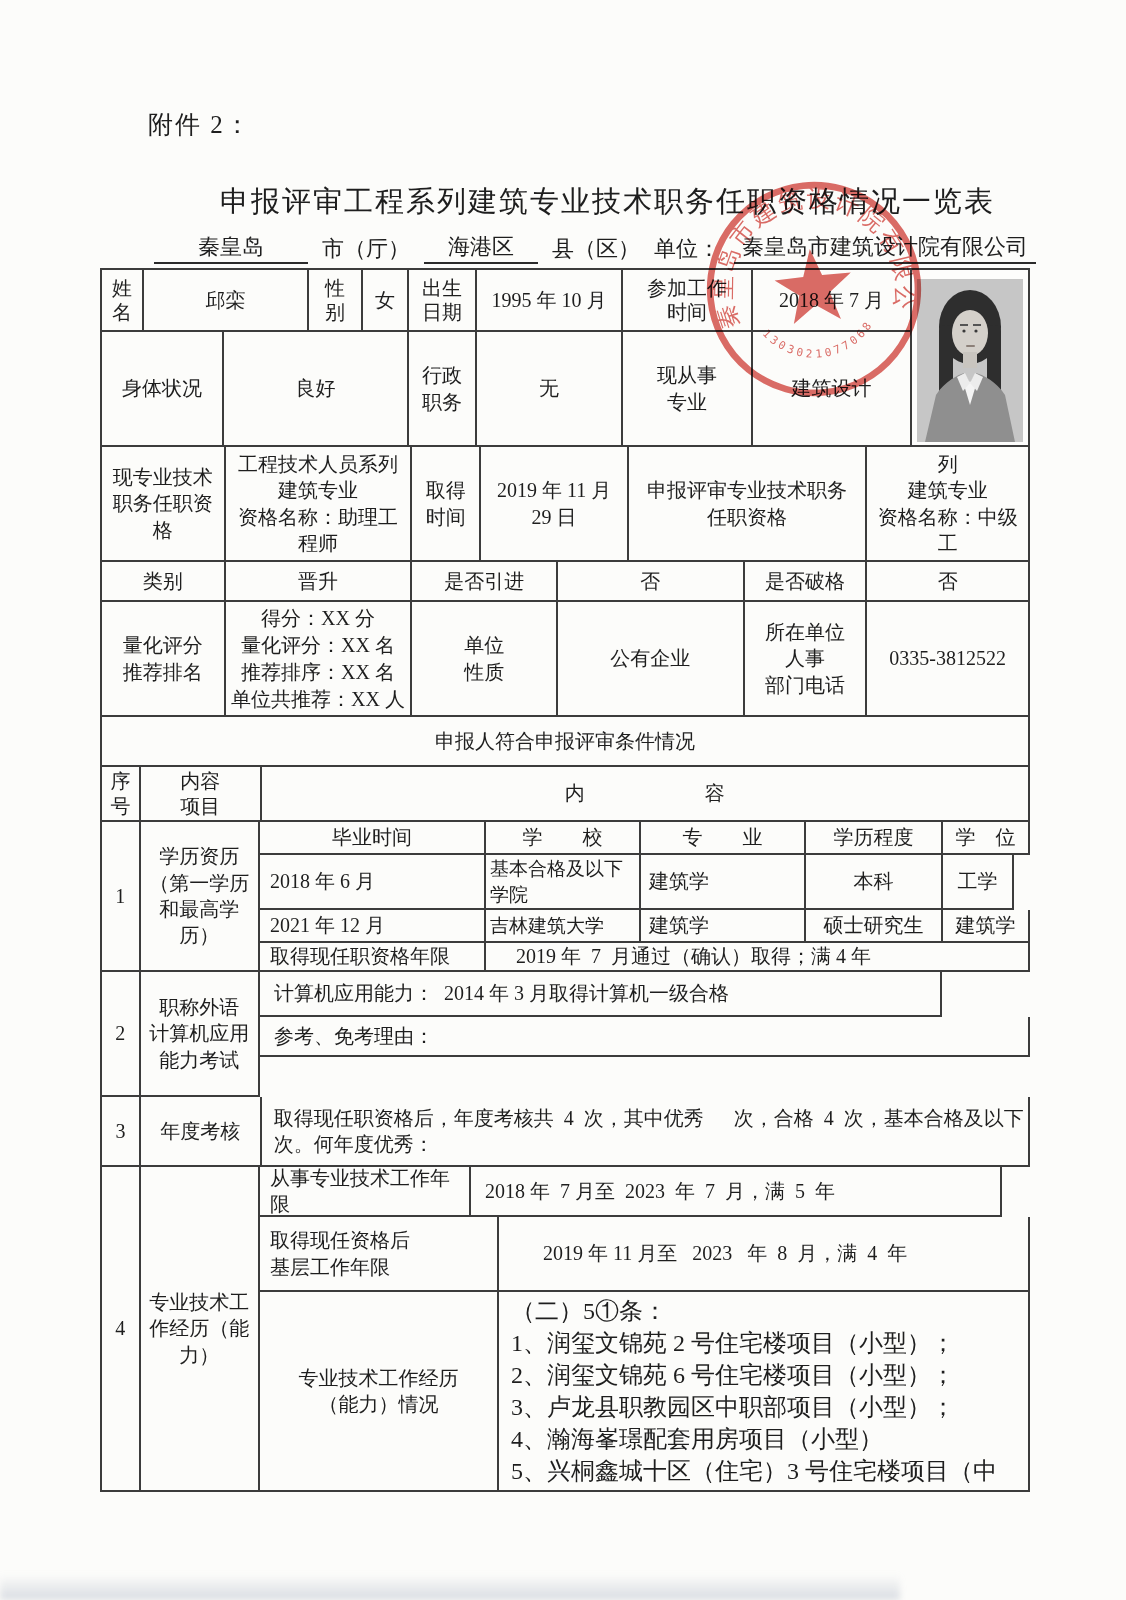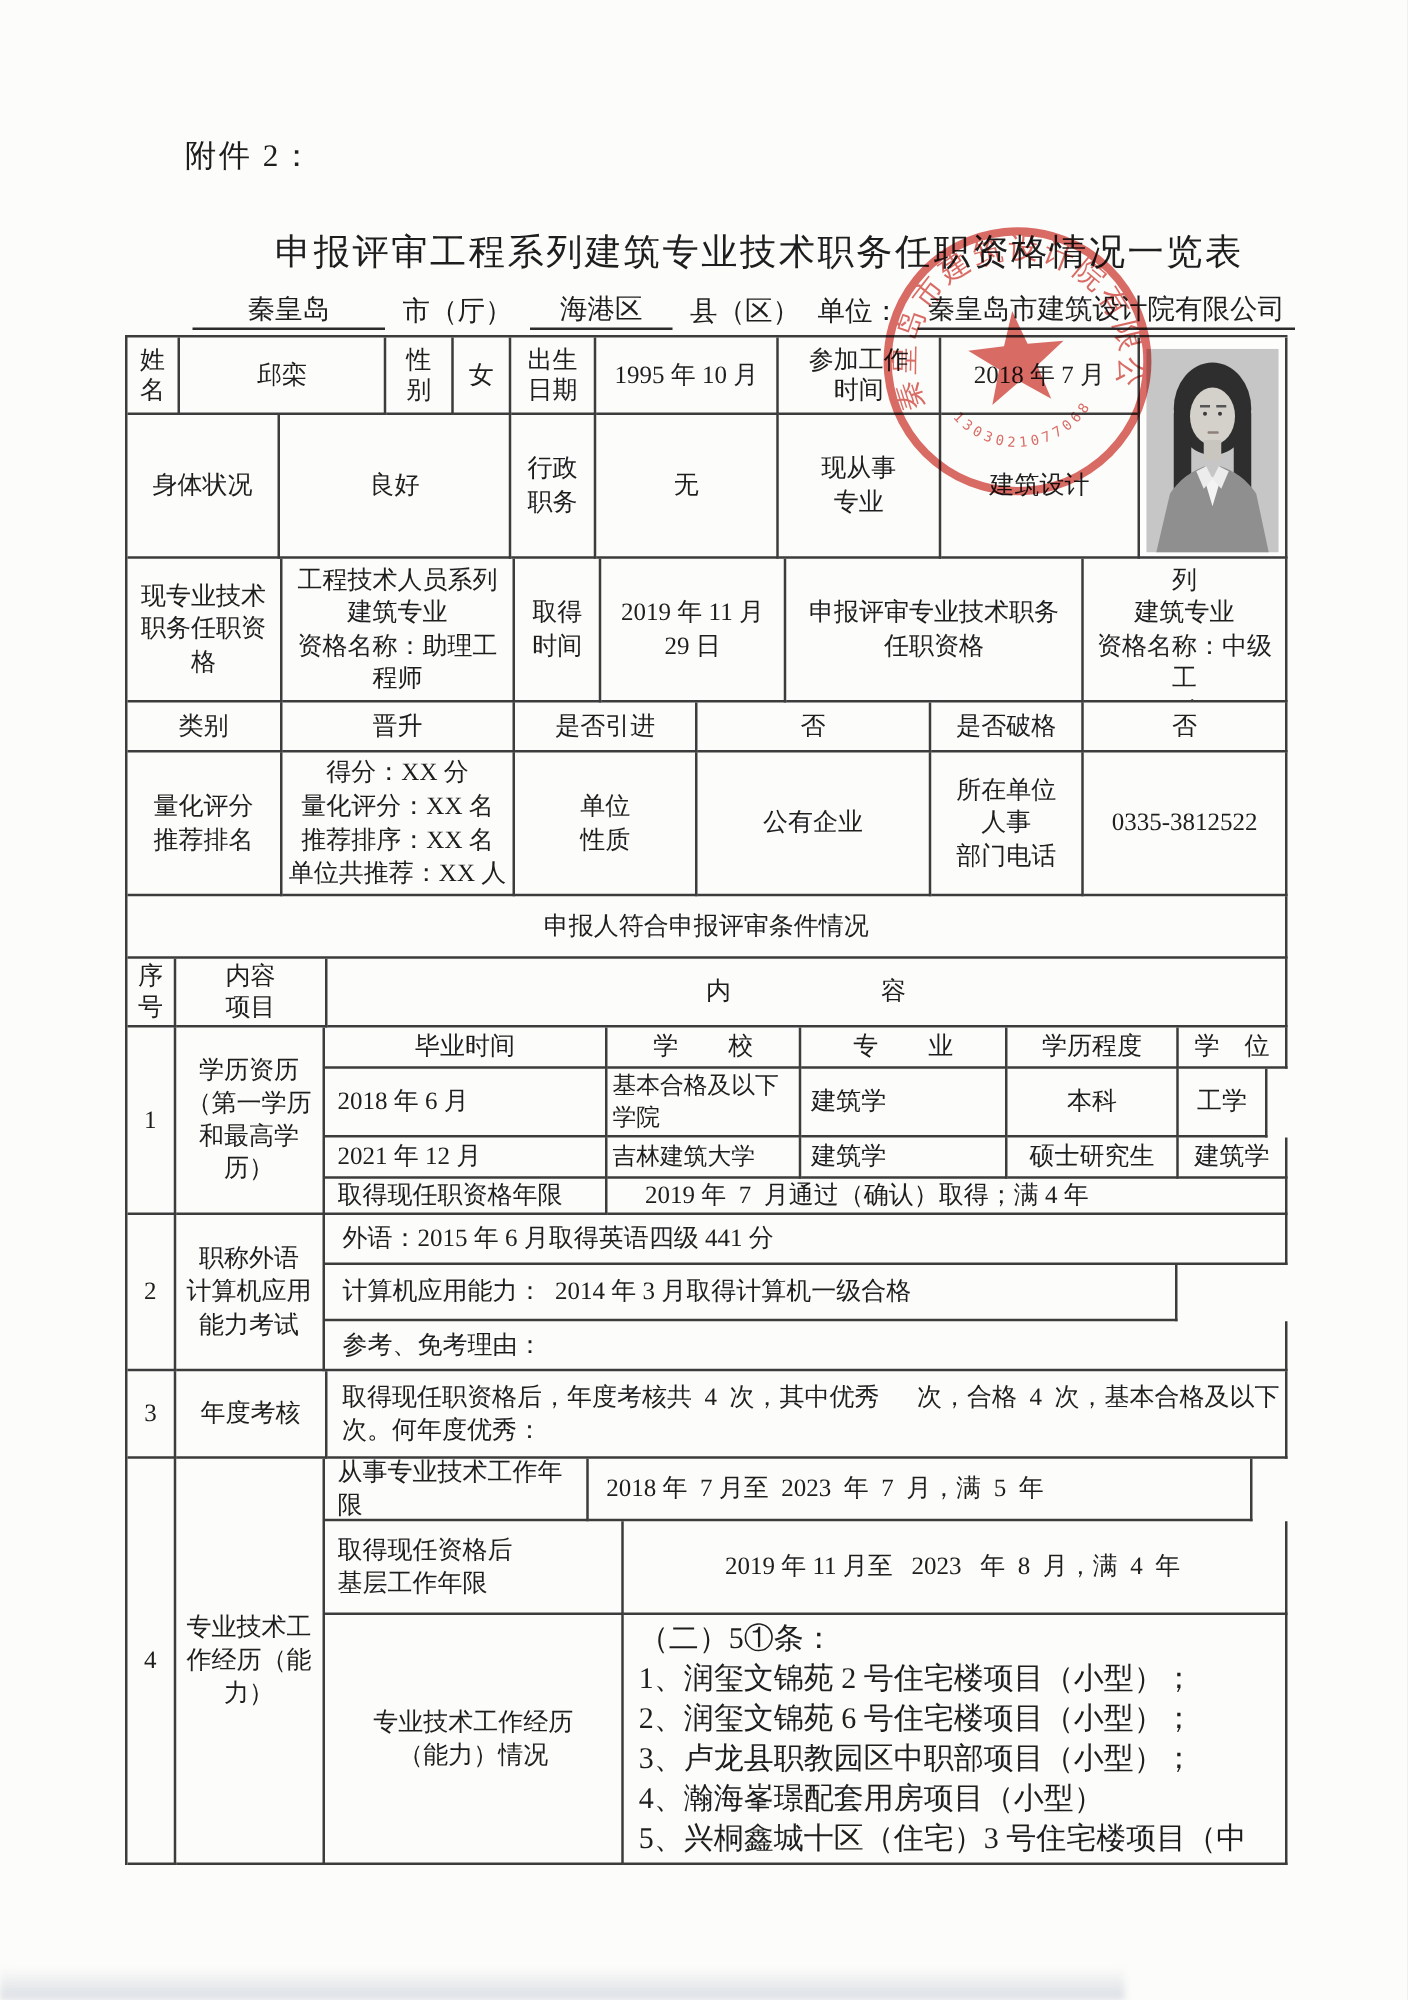--- a/index.html
+++ b/index.html
@@ -199,23 +199,20 @@
         </div>
       </div>
     </div>
 
     <div class="row" style="height:125px">
       <div class="c" style="width:39px">2</div>
       <div class="c" style="width:121px">职称外语
 计算机应用
 能力考试</div>
       <div class="col" style="width:770px">
-        <div class="row" style="height:40px">
-          <div class="c lt" style="width:770px;padding-left:14px">外语：2015 年 6 月取得英语四级 441 分</div>
-        </div>
         <div class="row" style="height:45px">
           <div class="c lt" style="width:682px;padding-left:14px">计算机应用能力：  2014 年 3 月取得计算机一级合格</div>
         </div>
         <div class="row" style="height:40px">
           <div class="c lt" style="width:770px;padding-left:14px">参考、免考理由：</div>
         </div>
       </div>
     </div>
 
     <div class="row" style="height:70px">
@@ -230,21 +227,21 @@
 作经历（能
 力）</div>
       <div class="col" style="width:770px">
         <div class="row" style="height:50px">
           <div class="c lt" style="width:211px;padding-left:10px">从事专业技术工作年限</div>
           <div class="c lt" style="width:531px;padding-left:14px">2018 年  7 月至  2023  年  7  月，满  5  年</div>
         </div>
         <div class="row" style="height:75px">
           <div class="c lt" style="width:239px;padding-left:10px">取得现任资格后
 基层工作年限</div>
-          <div class="c lt" style="width:531px;padding-left:81px">2019 年 11 月至   2023   年  8  月，满  4  年</div>
+          <div class="c lt" style="width:531px;padding-left:44px">2019 年 11 月至   2023   年  8  月，满  4  年</div>
         </div>
         <div class="row" style="height:200px">
           <div class="c" style="width:239px">专业技术工作经历
 （能力）情况</div>
           <div class="c detail-col" style="width:531px">
             <div>本人满足专业技术工作经历（能力）条件的三（二）5①条：</div>
             <div>1、润玺文锦苑 2 号住宅楼项目（小型）；</div>
             <div>2、润玺文锦苑 6 号住宅楼项目（小型）；</div>
             <div>3、卢龙县职教园区中职部项目（小型）；</div>
             <div>4、瀚海峯璟配套用房项目（小型）</div>

